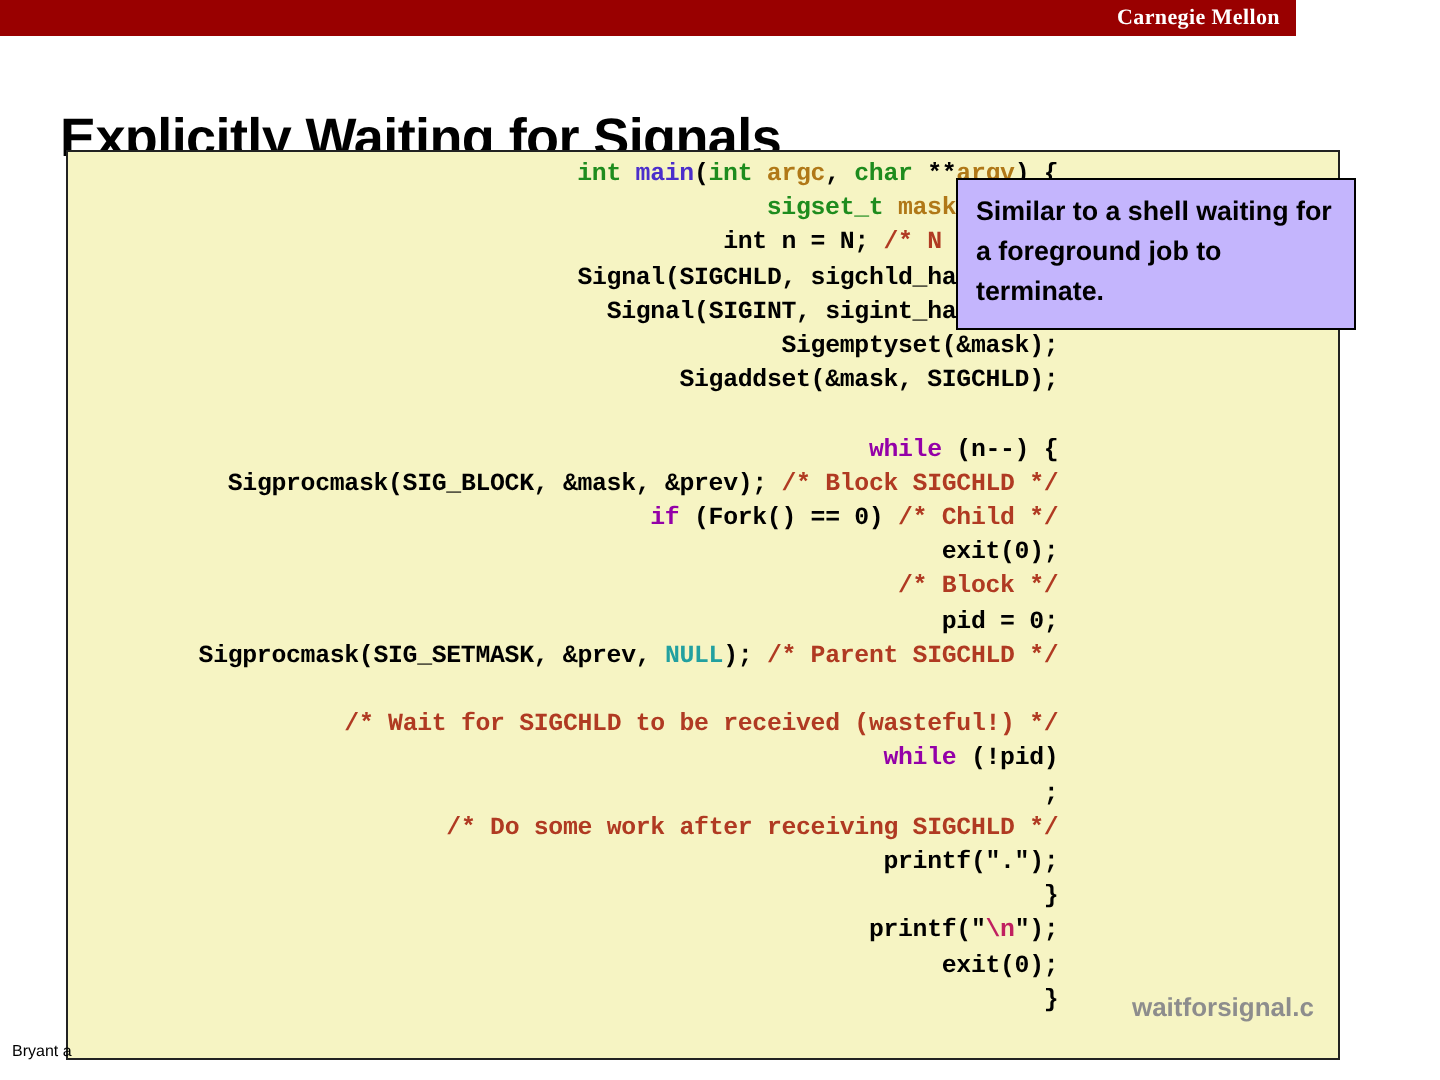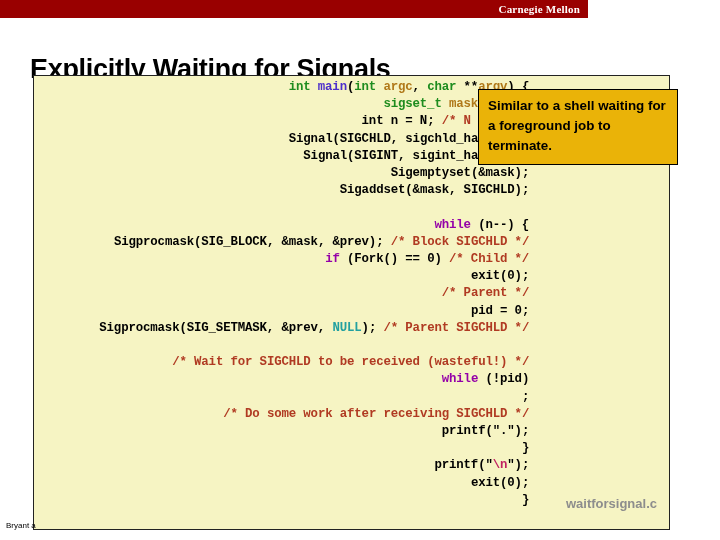--- a/index.html
+++ b/index.html
@@ -13,21 +13,21 @@
     position: relative;
     overflow: hidden;
     font-family: "Liberation Sans", sans-serif;
     -webkit-font-smoothing: none;
   }
 
   
   #cmu-banner {
     position: absolute;
     left: 0; top: 0;
-    width: 588px; height: 18px;
+    width: 648px; height: 18px;
     background: #990000;
   }
   #cmu-banner-label {
     position: absolute;
     right: 8px;
     top: 1px;
     color: #ffffff;
     font-family: "Liberation Serif", serif;
     font-size: 11px;
     font-weight: bold;
@@ -113,21 +113,21 @@
     white-space: nowrap;
   }
 
   
   #callout {
     position: absolute;
     left: 478px;
     top: 89px;
     width: 200px;
     height: 76px;
-    background: #eab308;
+    background: #c4b5fd;
     border: 1.6px solid #000000;
     box-sizing: border-box;
   }
   #callout-text {
     position: absolute;
     left: 9px;
     top: 6px;
     width: 182px;
     margin: 0;
     font-size: 13.4px;
@@ -151,21 +151,21 @@
     int n = N; <span class="cmt">/* N = 10 */</span>
     Signal(SIGCHLD, sigchld_handler);
     Signal(SIGINT, sigint_handler);
     Sigemptyset(&amp;mask);
     Sigaddset(&amp;mask, SIGCHLD);
 
     <span class="kw">while</span> (n--) {
         Sigprocmask(SIG_BLOCK, &amp;mask, &amp;prev); <span class="cmt">/* Block SIGCHLD */</span>
         <span class="kw">if</span> (Fork() == 0) <span class="cmt">/* Child */</span>
             exit(0);
-        <span class="cmt">/* Parent */</span>
+        <span class="cmt">/* Block */</span>
         pid = 0;
         Sigprocmask(SIG_SETMASK, &amp;prev, <span class="nul">NULL</span>); <span class="cmt">/* Parent SIGCHLD */</span>
 
         <span class="cmt">/* Wait for SIGCHLD to be received (wasteful!) */</span>
         <span class="kw">while</span> (!pid)
             ;
         <span class="cmt">/* Do some work after receiving SIGCHLD */</span>
         printf(".");
     }
     printf("<span class="esc">\n</span>");

